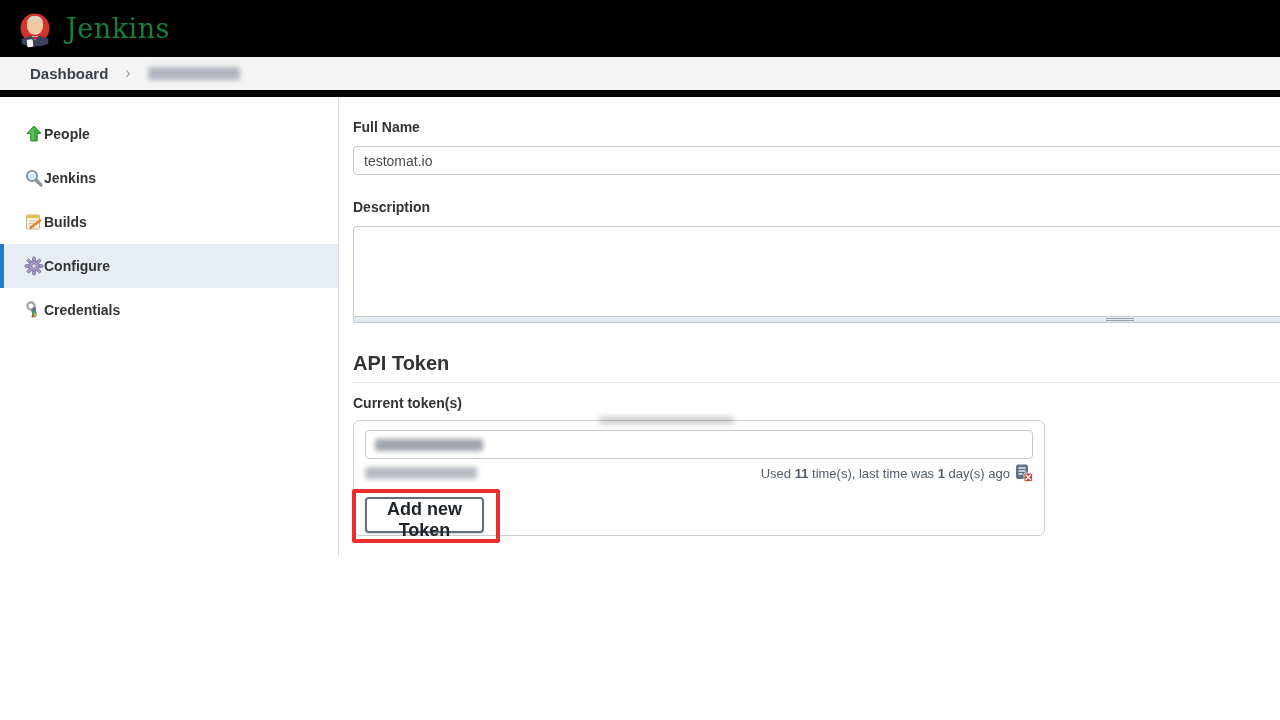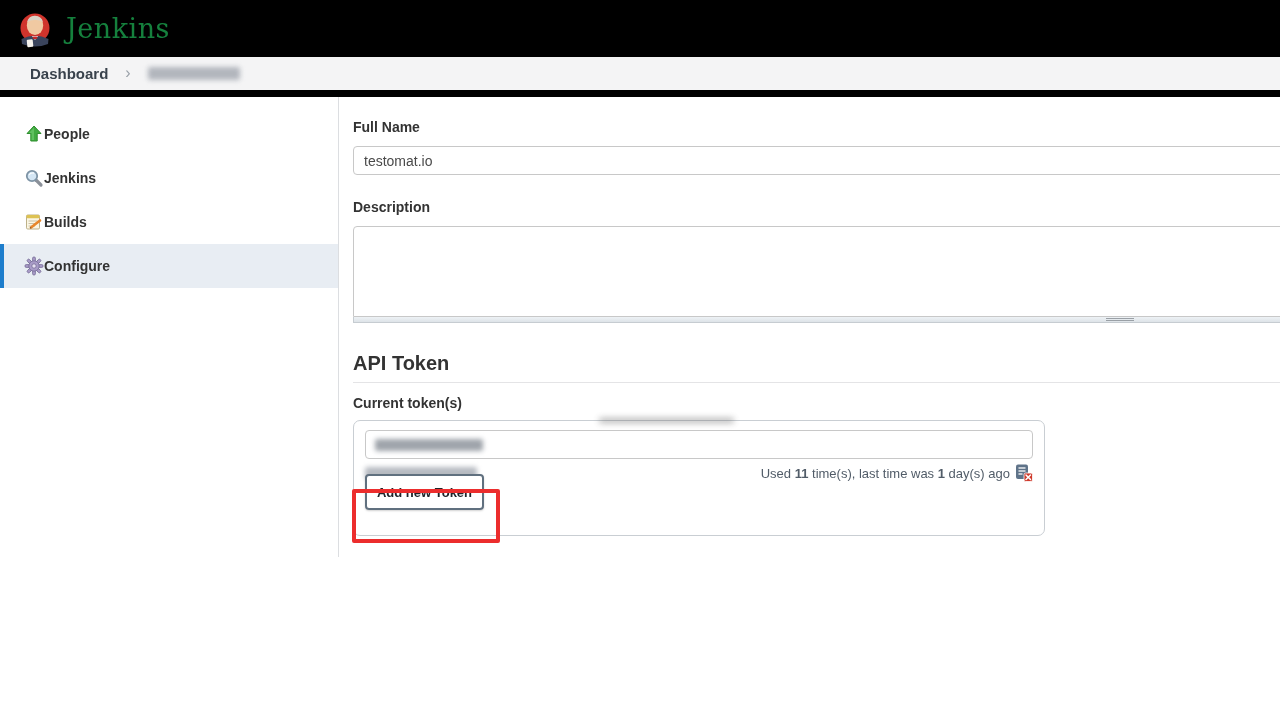--- a/index.html
+++ b/index.html
@@ -64,23 +64,23 @@
   .token-name-redact { position: absolute; left: 375px; top: 439px; width: 108px;
     height: 12px; background: #9fa4ab; }
   .token-meta-row { position: absolute; left: 365px; top: 464px; width: 668px; height: 18px;
     display: flex; align-items: center; justify-content: space-between; }
   .token-created-redact { width: 112px; height: 12px; background: #b6bac1; }
   .usage-group { display: flex; align-items: center; gap: 5px; }
   .usage-text { font-size: 13px; color: #515c68; white-space: nowrap; }
   .usage-text b { font-weight: 700; }
   .revoke-btn { width: 18px; height: 18px; cursor: pointer; }
 
-  .add-token-btn { position: absolute; left: 365px; top: 474px; width: 119px; height: 36px;
+  .add-token-btn { position: absolute; left: 365px; top: 497px; width: 119px; height: 36px;
     background: #fff; border: 2px solid #60707f; border-radius: 4px;
-    font-family: "Liberation Sans", sans-serif; font-size: 13px; font-weight: 700;
+    font-family: "Liberation Sans", sans-serif; font-size: 18px; font-weight: 700;
     color: #20252b; cursor: pointer; box-shadow: 0 1px 2px rgba(0,0,0,0.18); }
 
   .annotation-rect { position: absolute; left: 352px; top: 489px; width: 148px; height: 54px;
     border: 4px solid #ec2d2d; border-radius: 2px; pointer-events: none; }
 </style>
 </head>
 <body>
 
 <div class="stage">
 
@@ -159,20 +159,32 @@
             <rect x="8.6" y="14" width="2.8" height="5" rx="1.2" transform="rotate(135 10 10)"></rect>
             <circle cx="10" cy="10" r="5.2"></circle>
           </g>
           <circle cx="10" cy="10" r="2.2" fill="#e4def0" stroke="#756b96" stroke-width="0.8"></circle>
         </svg>
       </span>
       <span class="lbl">Configure</span>
     </div>
 
 
+    <div class="side-item">
+      <span class="icon">
+        <svg width="20" height="20" viewBox="0 0 20 20">
+          <circle cx="7" cy="6" r="3.6" fill="none" stroke="#9aa0a8" stroke-width="2.2"></circle>
+          <path d="M9.5 8.5 C7.5 11.5, 11.5 12.5, 8.5 16.5" fill="none" stroke="#cc3a2e" stroke-width="2" stroke-linecap="round"></path>
+          <path d="M11 8 C9.5 11, 13.5 12.5, 11 16" fill="none" stroke="#3f7ad1" stroke-width="2" stroke-linecap="round"></path>
+          <path d="M8 10.5 C10 12.5, 7.5 14, 10.5 16.5" fill="none" stroke="#3fa33f" stroke-width="1.8" stroke-linecap="round"></path>
+          <circle cx="11.8" cy="14.8" r="1.4" fill="#e5b62a"></circle>
+        </svg>
+      </span>
+      <span class="lbl">Credentials</span>
+    </div>
 
   </div>
   <div class="sidebar-divider"></div>
 
   <div class="label" style="left:353px; top:119px;">Full Name</div>
   <input class="text-input" style="left: 353px; top: 146px; width: 940px; height: 29px;" type="text" value="testomat.io">
 
   <div class="label" style="left:353px; top:199px;">Description</div>
   <textarea class="desc-textarea" style=""></textarea>
   <div class="resize-bar">

